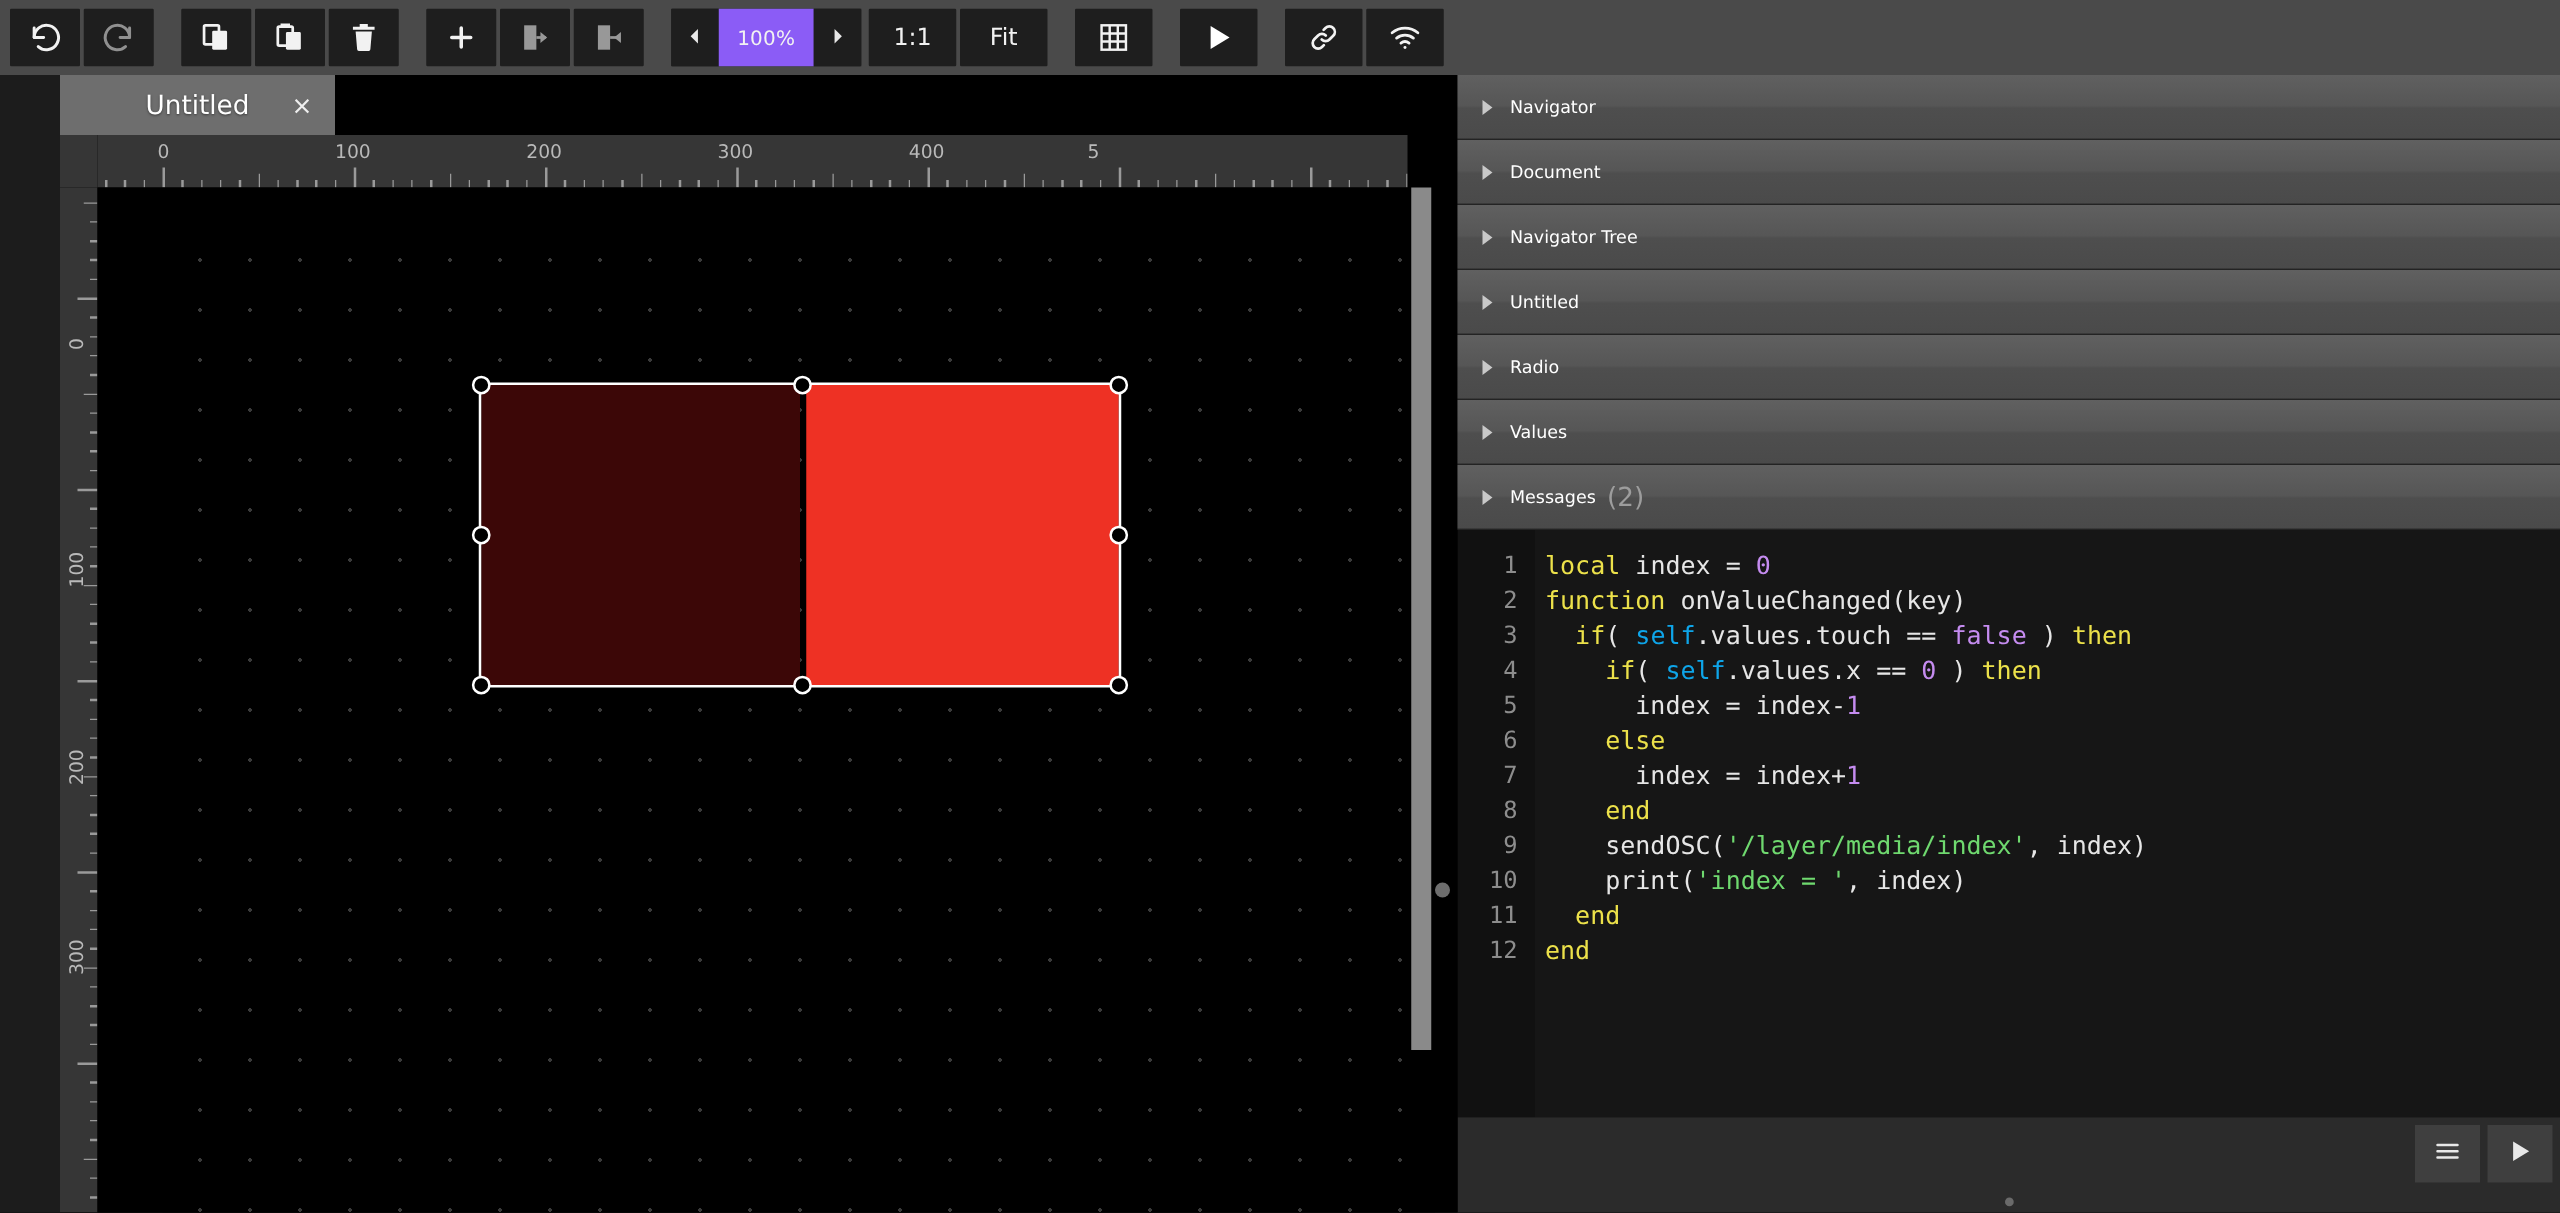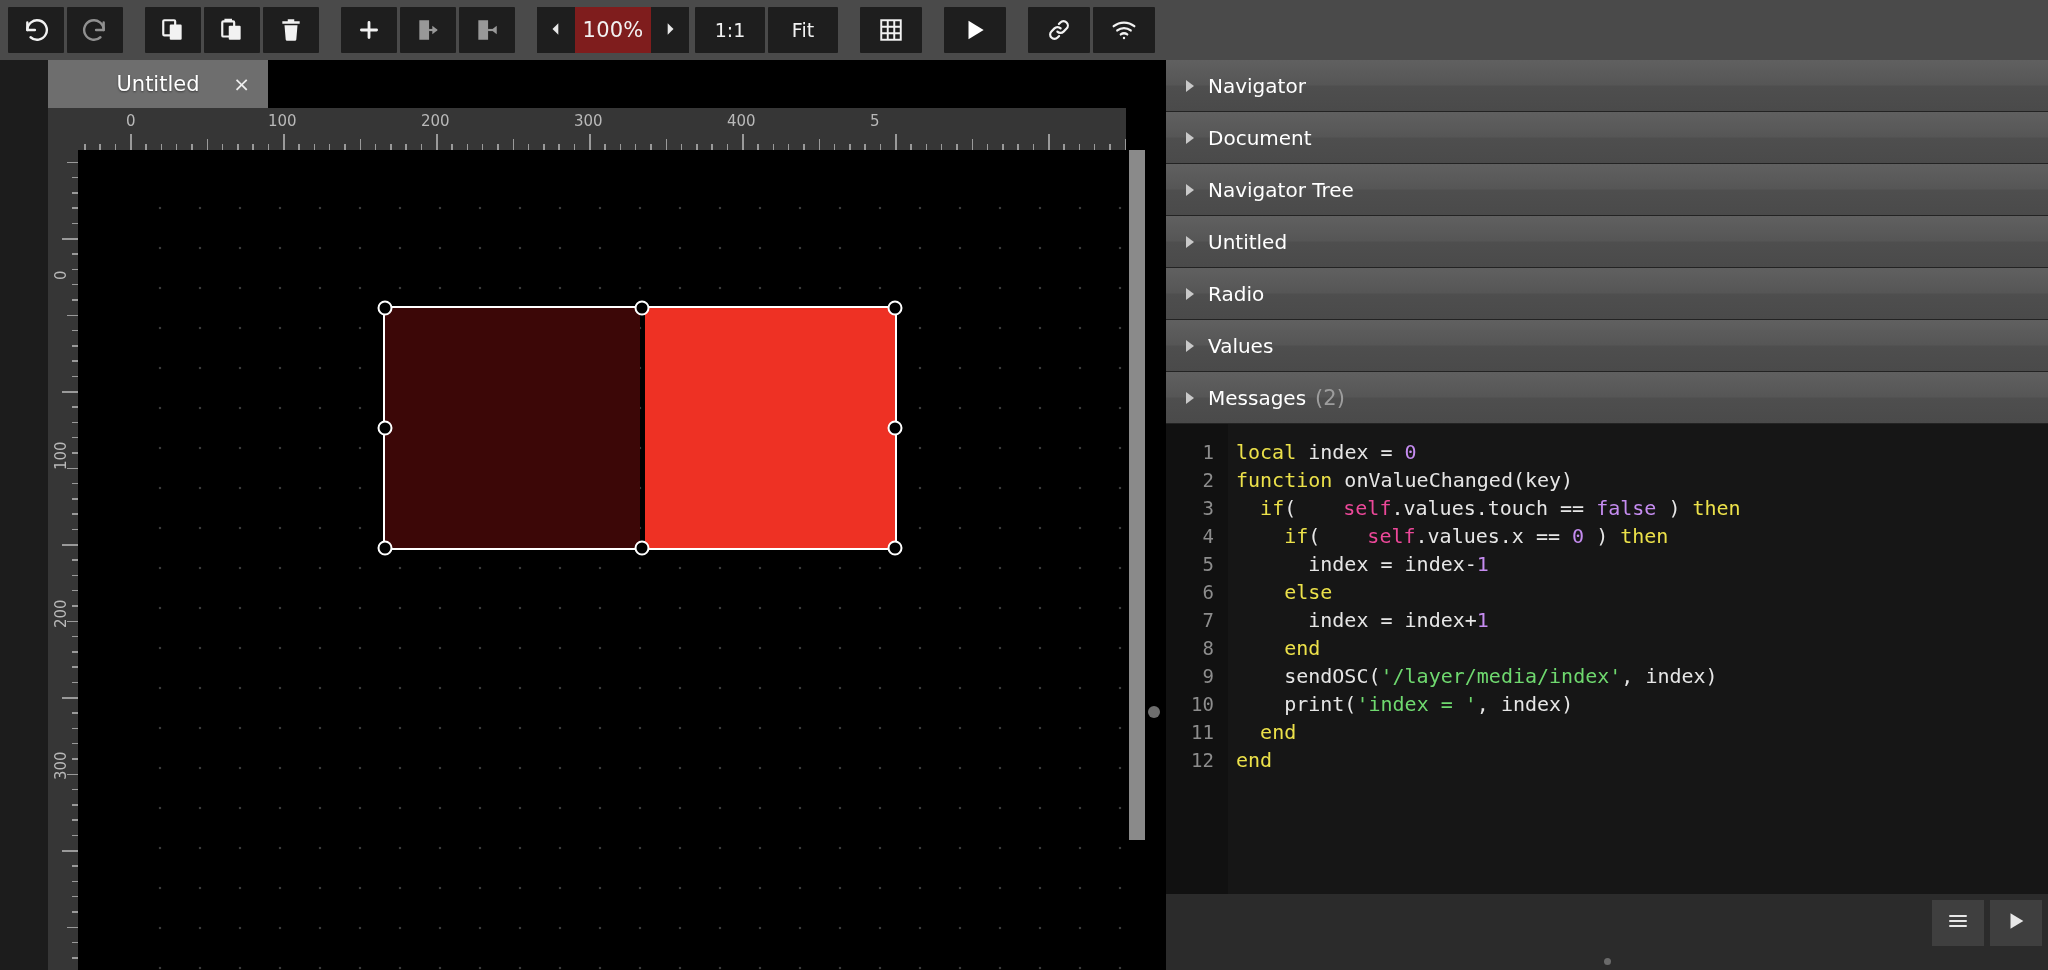--- a/index.html
+++ b/index.html
@@ -31,21 +31,21 @@
   .tb-btn.dim svg { opacity: .72; }
   .tb-btn svg { display: block; }
 
   .zoom-group { display: flex; align-items: center; background: #1e1e1e; border-radius: 1px; margin-right: 3px;}
   .zoom-arrow {
     width: 38px; height: 46px; display: flex; align-items: center; justify-content: center;
     color: #e8e8e8; background: #1e1e1e;
   }
   .zoom-val {
     width: 76px; height: 46px; display: flex; align-items: center; justify-content: center;
-    background: #7f1d1d; color: #f2f2f2; font-size: 21px; letter-spacing: .2px;
+    background: #8b5cf6; color: #f2f2f2; font-size: 16px; letter-spacing: .2px;
   }
   .tb-text {
     min-width: 70px; height: 46px; padding: 0 14px;
     background: #1e1e1e; color: #f2f2f2;
     display: flex; align-items: center; justify-content: center;
     font-size: 19px; border-radius: 1px;
   }
 
   
   #body { flex: 1; display: flex; min-height: 0; }
@@ -127,21 +127,21 @@
   #right { flex: 1; background: #2b2b2b; display: flex; flex-direction: column; min-width: 0; }
 
   .pane-header {
     height: 52px; min-height: 52px;
     background: linear-gradient(to bottom, #606060 0%, #565656 48%, #4e4e4e 52%, #4a4a4a 100%);
     border-bottom: 1px solid #232323;
     display: flex; align-items: center;
     padding-left: 14px; color: #ffffff; font-size: 22px;
     position: relative;
   }
-  .pane-header .disc { font-size: 20px; }
+  .pane-header .disc { font-size: 14px; }
   .tri {
     width: 0; height: 0; margin-right: 14px; margin-left: 6px;
     border-left: 8px solid #c9c9c9;
     border-top: 6px solid transparent; border-bottom: 6px solid transparent;
   }
   .tri.open {
     border-left: 7px solid transparent; border-right: 7px solid transparent;
     border-top: 9px solid #c9c9c9; border-bottom: 0;
     margin-top: 3px;
   }
@@ -161,21 +161,21 @@
     font-size: 19px; color: #8d8d8d; line-height: 28px;
   }
   #gutter div { padding-right: 14px; }
   #code {
     flex: 1; padding: 14px 0 0 8px;
     font-family: "DejaVu Sans Mono", "Liberation Mono", monospace;
     font-size: 20px; line-height: 28px; color: #e6e6e6;
     white-space: pre;
   }
   .k { color: #ece14a; }   
-  .s { color: #ec4899; margin-left: 35px; }   
+  .s { color: #0ea5e9; }   
   .str { color: #6fd96f; } 
   .num { color: #c58cf0; }
 
   #script-footer {
     height: 58px; min-height: 58px; background: #2b2b2b;
     display: flex; align-items: center; justify-content: flex-end;
     gap: 6px; padding-right: 6px;
   }
   .sf-btn {
     width: 52px; height: 46px; background: #3f3f3f;

